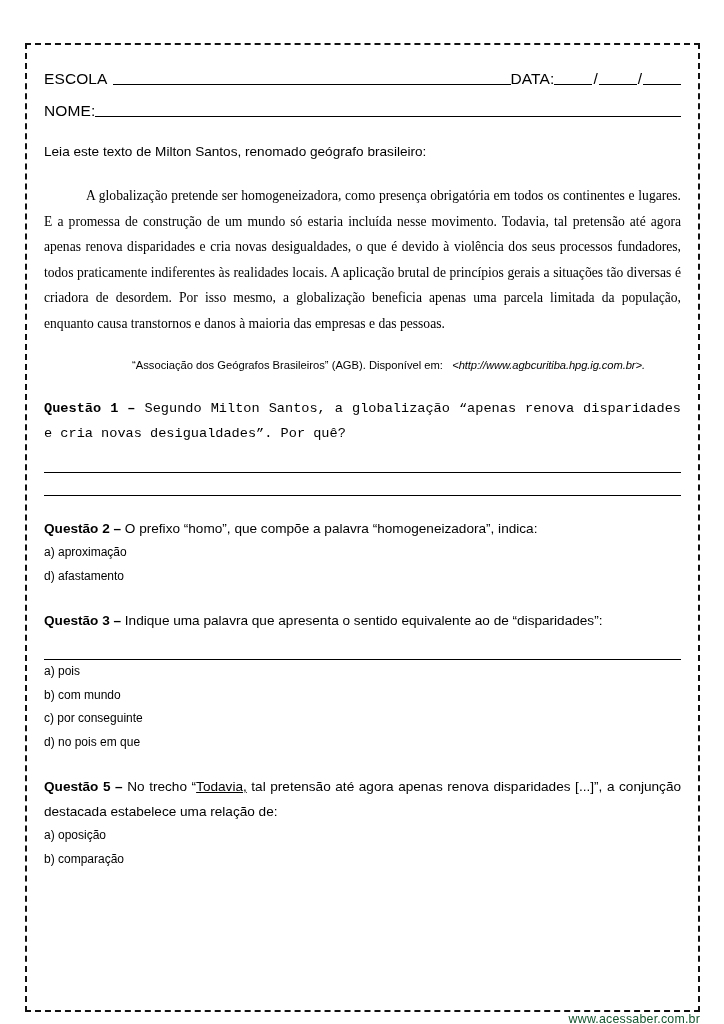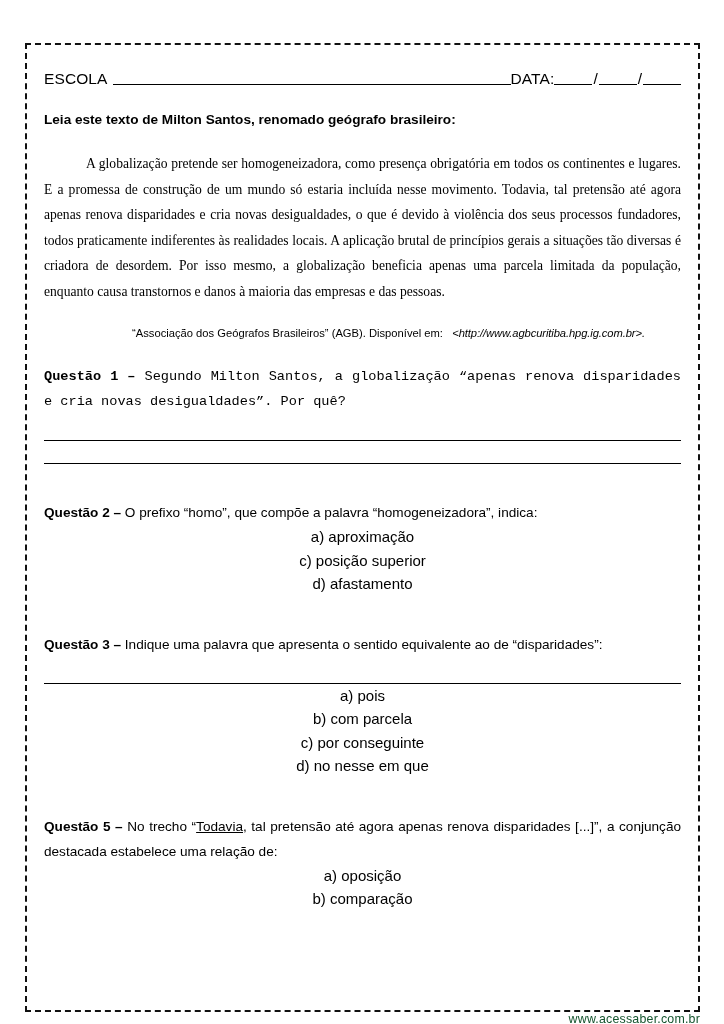--- a/index.html
+++ b/index.html
@@ -66,21 +66,21 @@
   .rule.short-turma { flex: 0 0 82px; }
   .slash {
     padding: 0 1px;
     margin-bottom: 0px;
   }
   .gap-sm { flex: 0 0 5px; }
 
   
   .lead {
     font-size: 13.6px;
-    font-weight: bold;
+    font-weight: normal;
     margin-top: 23px;
     line-height: 18px;
   }
   .para {
     font-size: 13.6px;
     line-height: 25.5px;
     text-align: justify;
     margin-top: 22px;
     text-indent: 42px;
     hyphens: none;
@@ -93,30 +93,30 @@
     margin-top: 21px;
     padding-left: 52px;
   }
   .source .url { letter-spacing: -0.1px; font-style: italic; }
 
   
   .question {
     font-size: 13.6px;
     line-height: 25px;
     text-align: justify;
-    margin-top: 36px;
+    margin-top: 20px;
   }
   .question.q1 { margin-top: 23px; font-family: Liberation Mono, monospace; }
   .qnum { font-weight: bold; }
   .u { text-decoration: underline; }
 
   .alt {
-    font-size: 15px;
+    font-size: 12px;
     line-height: 23.5px;
-    text-align: center;
+    text-align: left;
   }
 
   .answer-lines { margin-top: 6px; }
   .answer-line {
     border-bottom: 1px solid #000;
     height: 22px;
     width: 100%;
   }
   .answer-line.first { height: 20px; }
 
@@ -147,20 +147,24 @@
         <span class="rule"></span>
         <span class="ident-label">DATA:</span>
         <span class="rule short-date"></span>
         <span class="slash">/</span>
         <span class="rule short-date"></span>
         <span class="slash">/</span>
         <span class="rule short-date"></span>
       </div>
 
 
+      <div class="ident-row">
+        <span class="ident-label">NOME:</span>
+        <span class="rule"></span>
+      </div>
 
     </div>
 
     <div class="lead">Leia este texto de Milton Santos, renomado geógrafo brasileiro:</div>
 
     <div class="para">A globalização pretende ser homogeneizadora, como presença obrigatória em todos os continentes e lugares. E a promessa de construção de um mundo só estaria incluída nesse movimento. Todavia, tal pretensão até agora apenas renova disparidades e cria novas desigualdades, o que é devido à violência dos seus processos fundadores, todos praticamente indiferentes às realidades locais. A aplicação brutal de princípios gerais a situações tão diversas é criadora de desordem. Por isso mesmo, a globalização beneficia apenas uma parcela limitada da população, enquanto causa transtornos e danos à maioria das empresas e das pessoas.</div>
 
     <div class="source">
       <span>“Associação dos Geógrafos Brasileiros” (AGB). Disponível em:</span>
       <span>&nbsp; </span>
@@ -172,34 +176,33 @@
     </div>
     <div class="answer-lines">
       <div class="answer-line first"></div>
       <div class="answer-line"></div>
     </div>
 
     <div class="question">
       <span class="qnum">Questão 2 – </span><span>O prefixo “homo”, que compõe a palavra “homogeneizadora”, indica:</span>
     </div>
     <div class="alt">a) aproximação</div>
-    <div class="alt">c) posição superior</div>
     <div class="alt">d) afastamento</div>
 
     <div class="question">
       <span class="qnum">Questão 3 – </span><span>Indique uma palavra que apresenta o sentido equivalente ao de “disparidades”:</span>
     </div>
     <div class="answer-lines">
       <div class="answer-line first"></div>
     </div>
 
     <div class="alt">a) pois</div>
-    <div class="alt">b) com parcela</div>
+    <div class="alt">b) com mundo</div>
     <div class="alt">c) por conseguinte</div>
-    <div class="alt">d) no nesse em que</div>
+    <div class="alt">d) no pois em que</div>
 
     <div class="question">
       <span class="qnum">Questão 5 – </span><span>No trecho “</span><span class="u">Todavia,</span><span> tal pretensão até agora apenas renova disparidades [...]”, a conjunção destacada estabelece uma relação de:</span>
     </div>
     <div class="alt">a) oposição</div>
     <div class="alt">b) comparação</div>
 
   </div>
 
   <div class="footer">www.acessaber.com.br</div>

